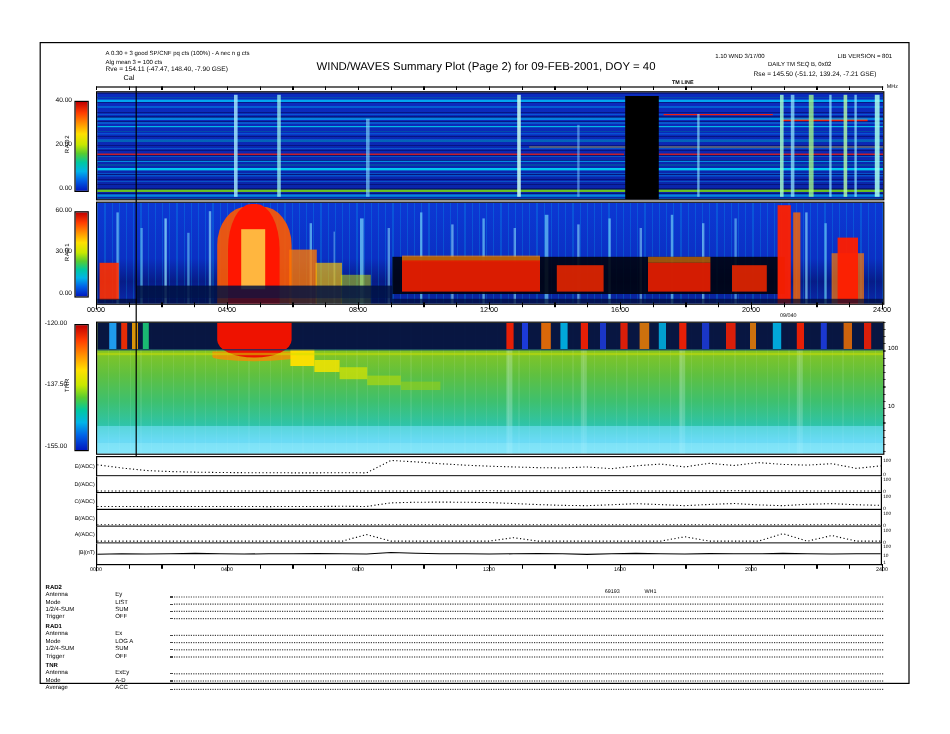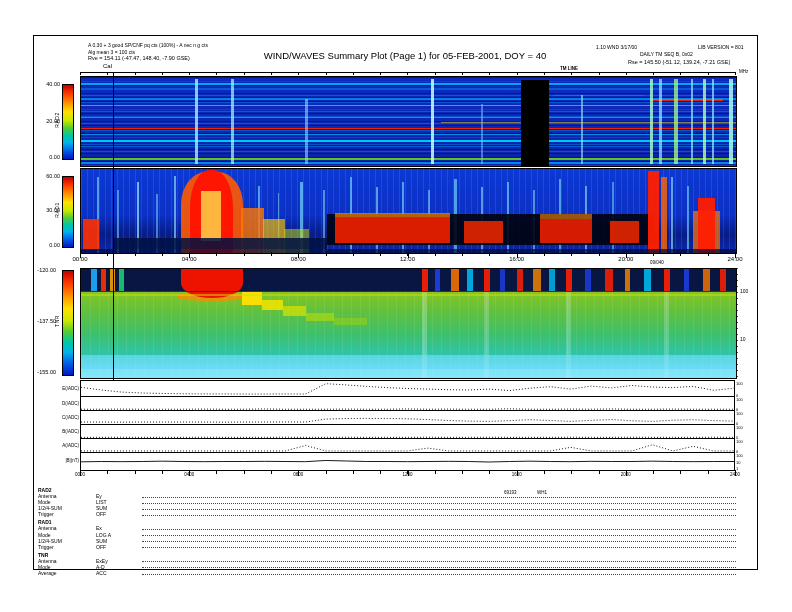--- a/index.html
+++ b/index.html
@@ -68,21 +68,21 @@
 <body>
 
 <div id="root">
   <div class="abs" id="frame"></div>
 
   <div class="abs" id="hleft">
     <div class="tiny">A 0.30 + 3 good SP/CNF pq cts (100%) - A nec n g cts</div>
     <div class="tiny">Alg mean 3 = 100 cts</div>
     <div class="tiny" style="font-size:5.5px">Rve =  154.11 (-47.47, 148.40, -7.90 GSE)</div>
   </div>
-  <div class="abs" id="title">WIND/WAVES Summary Plot (Page 1) for 05-FEB-2001, DOY = 40</div>
+  <div class="abs" id="title">WIND/WAVES Summary Plot (Page 2) for 09-FEB-2001, DOY = 40</div>
   <div class="abs tiny" id="hr1a">1.10 WND 3/17/00</div>
   <div class="abs tiny" id="hr1b">LIB VERSION = 801</div>
   <div class="abs tiny" id="hr2">DAILY TM SEQ B, 0x02</div>
   <div class="abs tiny" style="font-size:5.5px" id="hr3">Rse =  145.50 (-51.12, 139.24, -7.21 GSE)</div>
   <div class="abs tiny2" id="tmline">TM LINE</div>
   <div class="abs" id="callab">Cal</div>
   <div class="abs tiny2" id="mhz">MHz</div>
 
   <div class="abs axline" style="left:80px;top:72px;width:656px;"></div>
   <div class="abs tickrow" style="top:72px;height:3px;"></div>

